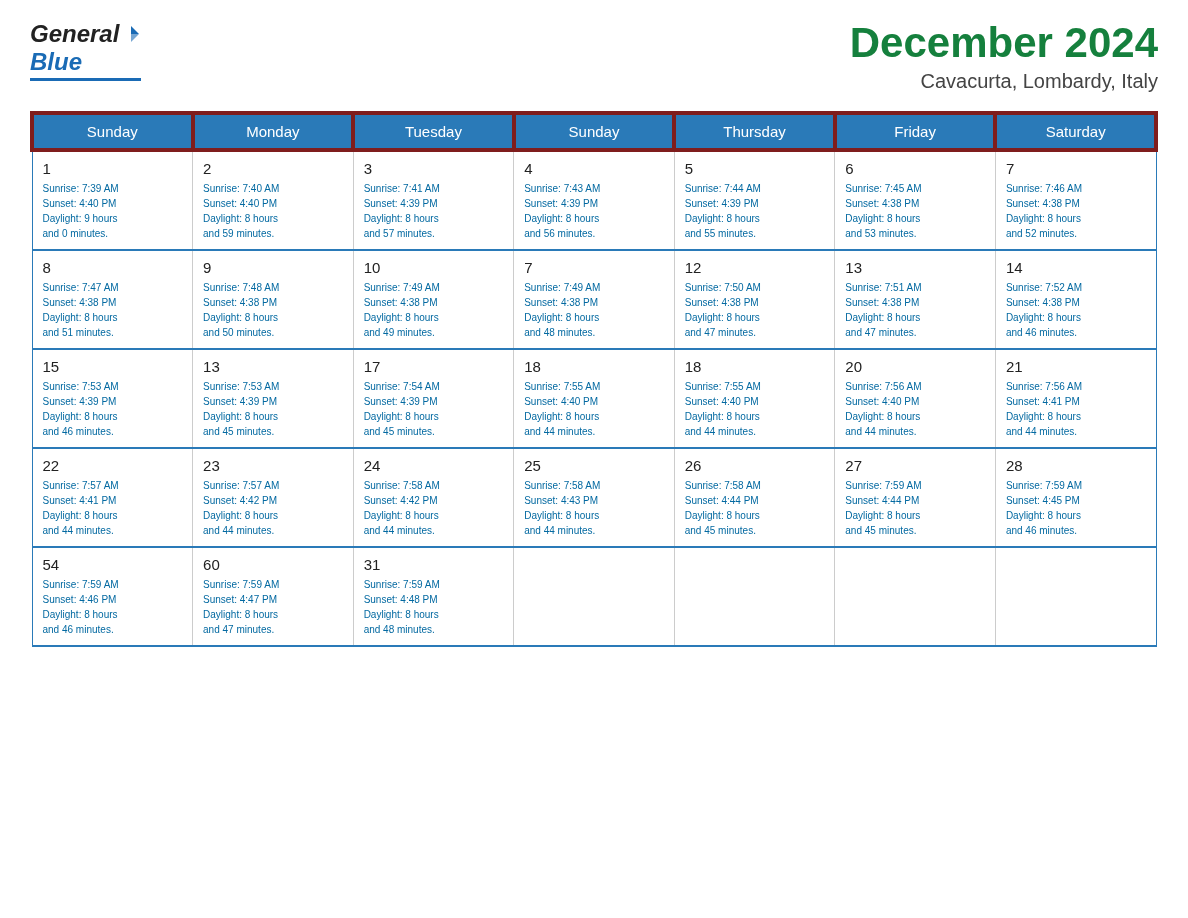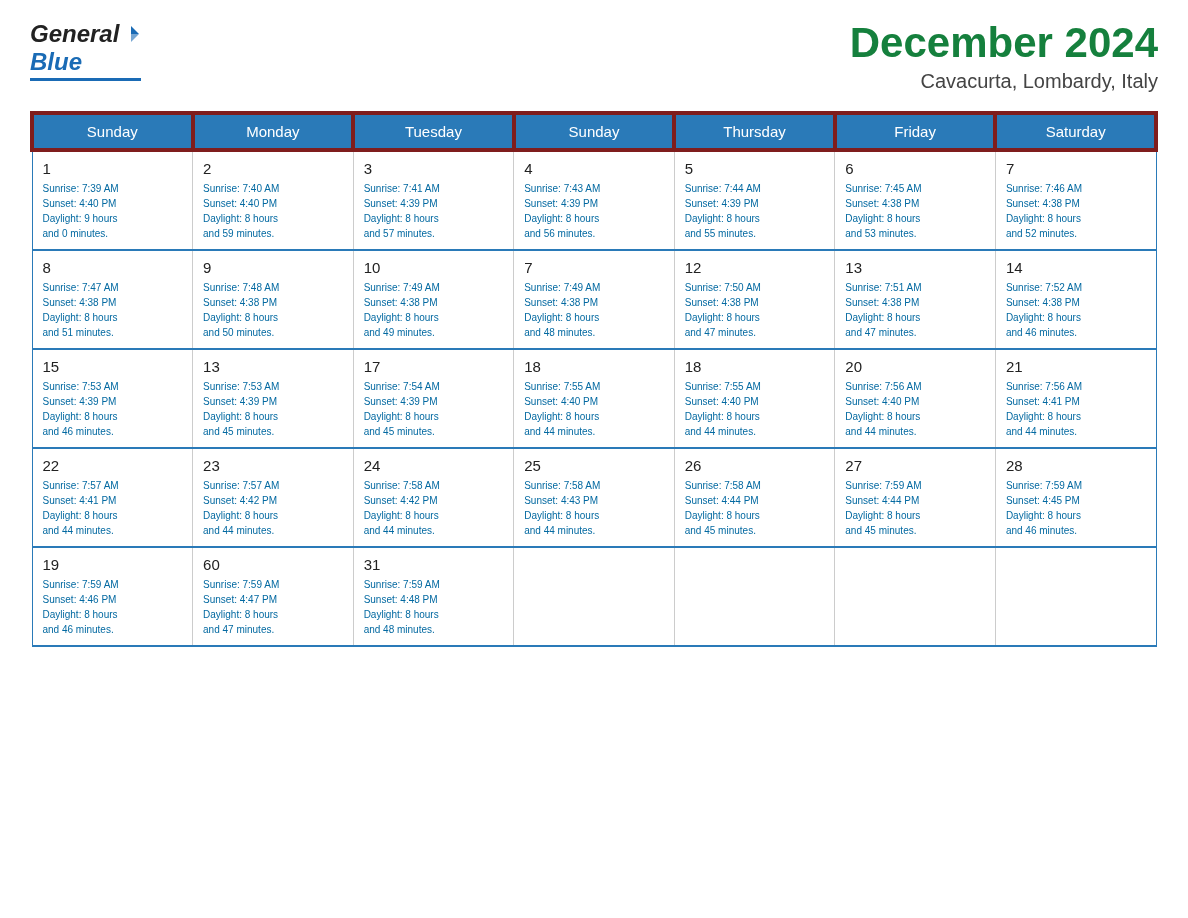--- a/index.html
+++ b/index.html
@@ -233,21 +233,21 @@
           <span class="day-num">27</span>
           <div class="day-info">Sunrise: 7:59 AM<br>Sunset: 4:44 PM<br>Daylight: 8 hours<br>and 45 minutes.</div>
         </td>
         <td>
           <span class="day-num">28</span>
           <div class="day-info">Sunrise: 7:59 AM<br>Sunset: 4:45 PM<br>Daylight: 8 hours<br>and 46 minutes.</div>
         </td>
       </tr>
       <tr>
         <td>
-          <span class="day-num">19</span>
+          <span class="day-num">54</span>
           <div class="day-info">Sunrise: 7:59 AM<br>Sunset: 4:46 PM<br>Daylight: 8 hours<br>and 46 minutes.</div>
         </td>
         <td>
           <span class="day-num">60</span>
           <div class="day-info">Sunrise: 7:59 AM<br>Sunset: 4:47 PM<br>Daylight: 8 hours<br>and 47 minutes.</div>
         </td>
         <td>
           <span class="day-num">31</span>
           <div class="day-info">Sunrise: 7:59 AM<br>Sunset: 4:48 PM<br>Daylight: 8 hours<br>and 48 minutes.</div>
         </td>

